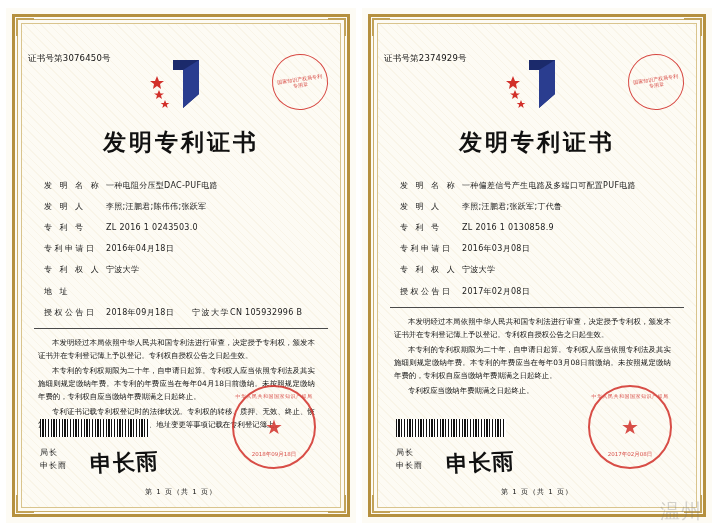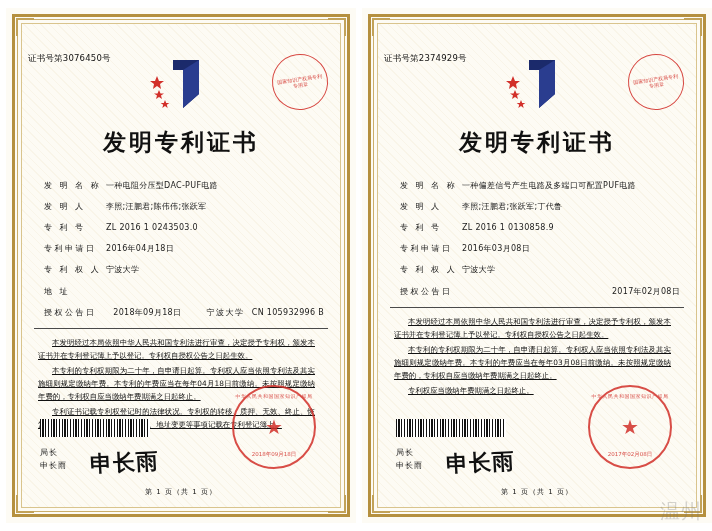--- a/index.html
+++ b/index.html
@@ -128,21 +128,20 @@
     margin-top: 20px;
     padding-left: 16px;
     padding-right: 10px;
   }
   .field {
     display: flex;
     align-items: flex-start;
     font-size: 8px;
     margin-bottom: 10px;
     line-height: 1.4;
-    justify-content: space-between;
   }
   .field .lbl {
     width: 62px;
     flex: 0 0 62px;
     letter-spacing: 2.5px;
     white-space: nowrap;
   }
   .field .val {
     flex: 1;
     letter-spacing: 0.3px;
@@ -168,21 +167,20 @@
   .body-text {
     padding: 0 8px 0 10px;
     font-size: 7.4px;
     line-height: 1.75;
     text-align: justify;
     color: #111;
   }
   .body-text p {
     margin: 0 11px 2px 0;
     text-indent: 14px;
-    text-decoration: underline;
   }
 
   .barcode {
     position: absolute;
     left: 12px;
     bottom: 66px;
     width: 110px;
     height: 18px;
     background: repeating-linear-gradient(to right,
       #111 0px, #111 1px, #fff 1px, #fff 2px,

